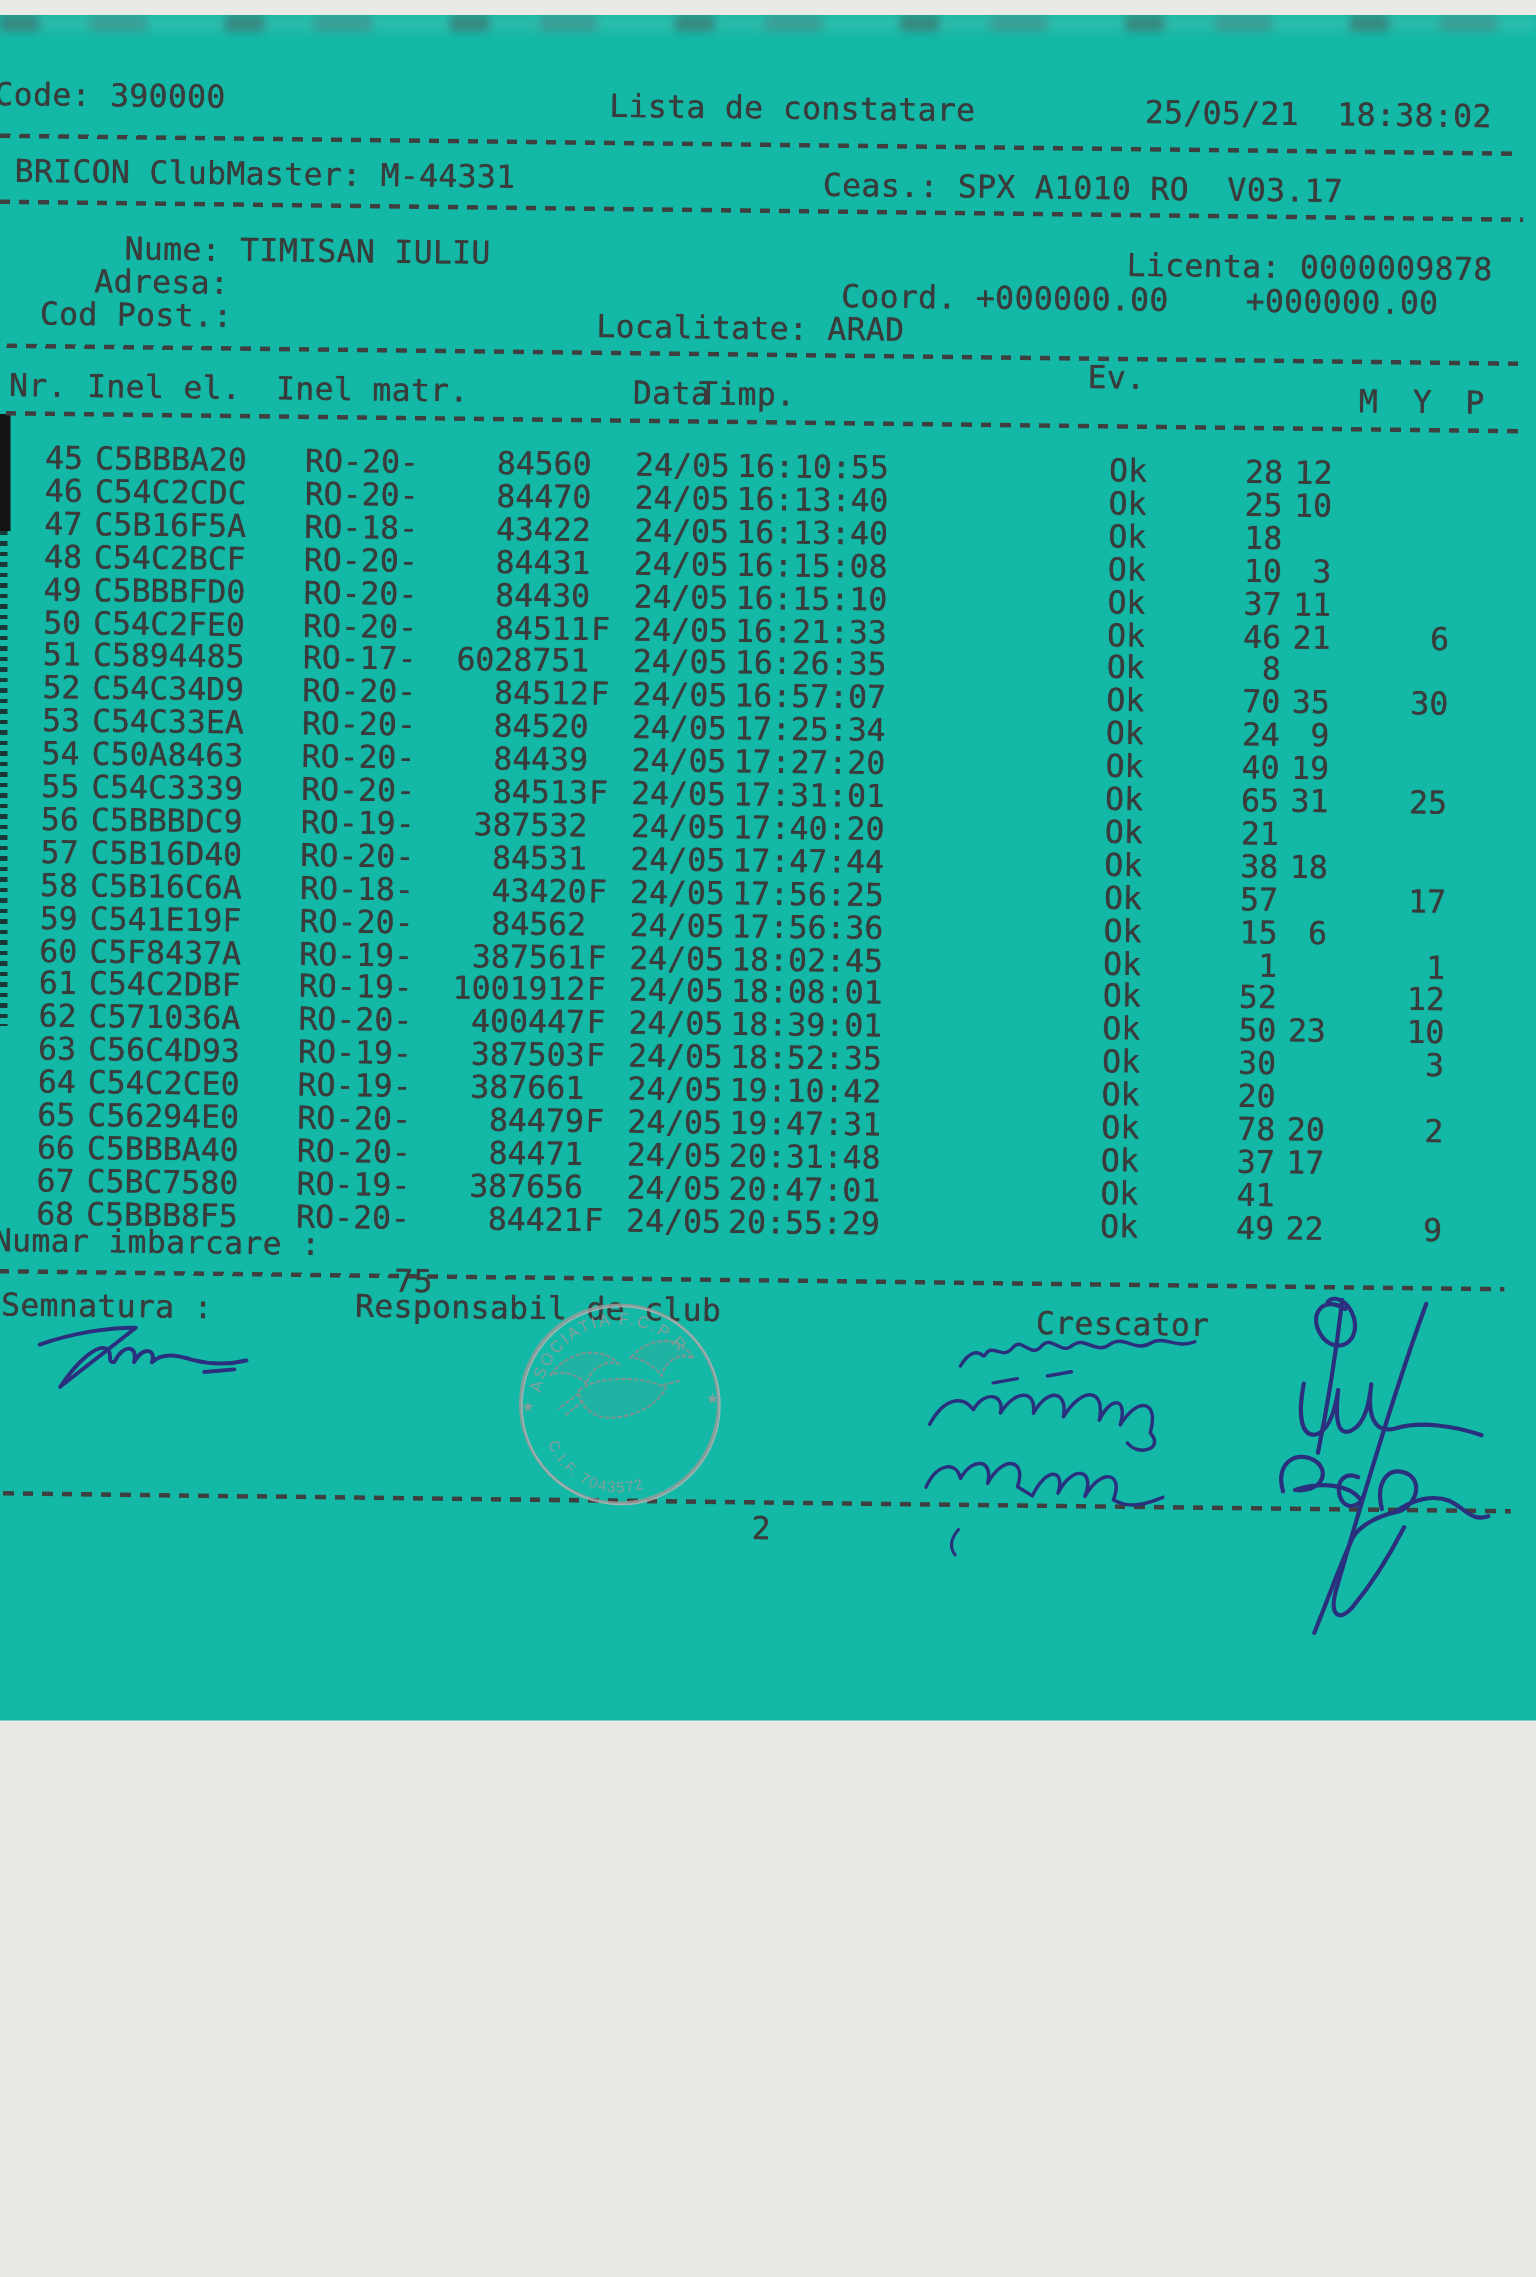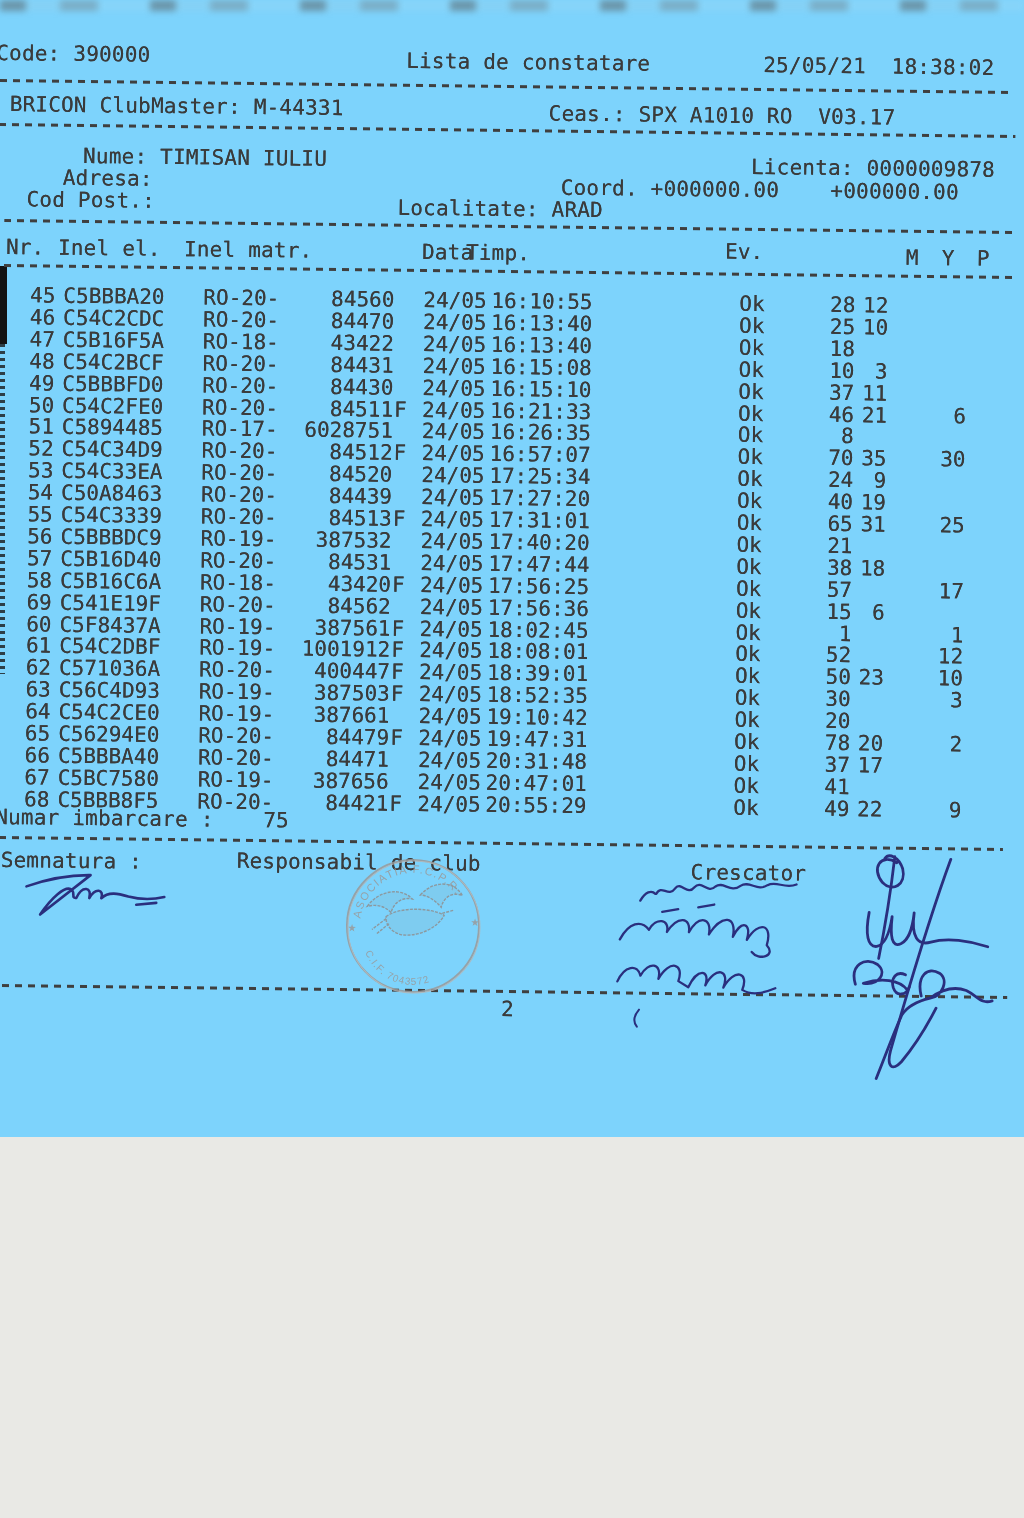--- a/index.html
+++ b/index.html
@@ -1,16 +1,16 @@
 <!DOCTYPE html>
 <html><head>
 <meta charset="utf-8">
 <style>
   html,body{margin:0;padding:0;background:#e9e9e5;}
-  .page{position:relative;width:1024px;height:1137px;margin:0 auto;background:#7dd3fc;
+  .page{position:relative;width:1024px;height:1137px;margin:10px auto;background:#14b8a6;
         overflow:hidden;font-family:"DejaVu Sans Mono",monospace;}
   .sheet{position:absolute;inset:0;transform:rotate(.68deg);transform-origin:0 80px;}
   .t{position:absolute;font-size:21px;line-height:1.05;color:#3b3b3b;white-space:pre;
      letter-spacing:.2px;text-shadow:0 0 .5px rgba(45,45,45,.85);}
   .row{position:absolute;left:0;width:1024px;height:22px;}
   .c{position:absolute;font-size:21px;line-height:1.05;color:#3b3b3b;white-space:pre;
      text-shadow:0 0 .5px rgba(45,45,45,.85);}
   .nr{left:28px;width:30px;text-align:right;}
   .ring{left:66px;}
   .pre{left:206px;}
@@ -60,21 +60,21 @@
     <div class="t" style="left:562px;top:170px">Coord. +000000.00    +000000.00</div>
     <div class="t" style="left:28px;top:188px">Cod Post.:</div>
     <div class="t" style="left:399px;top:192px">Localitate: ARAD</div>
     <div class="dash" style="left:6px;top:219px;width:1008px"></div>
 
     <div class="t" style="left:8px;top:236px">Nr.</div>
     <div class="t" style="left:60px;top:236px">Inel el.</div>
     <div class="t" style="left:186px;top:236px">Inel matr.</div>
     <div class="t" style="left:424px;top:236px">Data</div>
     <div class="t" style="left:468px;top:236px">Timp.</div>
-    <div class="t" style="left:727px;top:232px">Ev.</div>
+    <div class="t" style="left:727px;top:222px">Ev.</div>
     <div class="t" style="left:908px;top:236px">M</div>
     <div class="t" style="left:944px;top:236px">Y</div>
     <div class="t" style="left:979px;top:236px">P</div>
     <div class="dash" style="left:6px;top:264px;width:1010px"></div>
 
     <div>
     <div class="row" style="top: 284px;">
       <span class="c nr">45</span>
       <span class="c ring">C5BBBA20</span>
       <span class="c pre">RO-20-</span>
@@ -264,21 +264,21 @@
       <span class="c ff">F</span>
       <span class="c date">24/05</span>
       <span class="c time">17:56:25</span>
       <span class="c ev">Ok</span>
       <span class="c m">57</span>
       <span class="c y"></span>
       <span class="c p">17</span>
     </div>
 
     <div class="row" style="top: 590.6px;">
-      <span class="c nr">69</span>
+      <span class="c nr">59</span>
       <span class="c ring">C541E19F</span>
       <span class="c pre">RO-20-</span>
       <span class="c matr">84562</span>
       <span class="c ff"></span>
       <span class="c date">24/05</span>
       <span class="c time">17:56:36</span>
       <span class="c ev">Ok</span>
       <span class="c m">15</span>
       <span class="c y">6</span>
       <span class="c p"></span>
@@ -405,21 +405,21 @@
       <span class="c date">24/05</span>
       <span class="c time">20:55:29</span>
       <span class="c ev">Ok</span>
       <span class="c m">49</span>
       <span class="c y">22</span>
       <span class="c p">9</span>
     </div>
   </div>
 
     <div class="t" style="left:4px;top:806px">Numar imbarcare :</div>
-    <div class="t" style="left:272px;top:806px">75</div>
+    <div class="t" style="left:272px;top:830px">75</div>
     <div class="dash" style="left:8px;top:836px;width:1004px"></div>
 
     <div class="t" style="left:10px;top:849px">Semnatura :</div>
     <div class="t" style="left:246px;top:847px">Responsabil de club</div>
     <div class="t" style="left:700px;top:853px">Crescator</div>
 
     <div class="dash" style="left:0;top:984px;width:1018px"></div>
     <div class="t" style="left:512px;top:992px">2</div>
 
     <svg class="overlay" width="1024" height="1518" viewBox="0 0 1024 1518">

